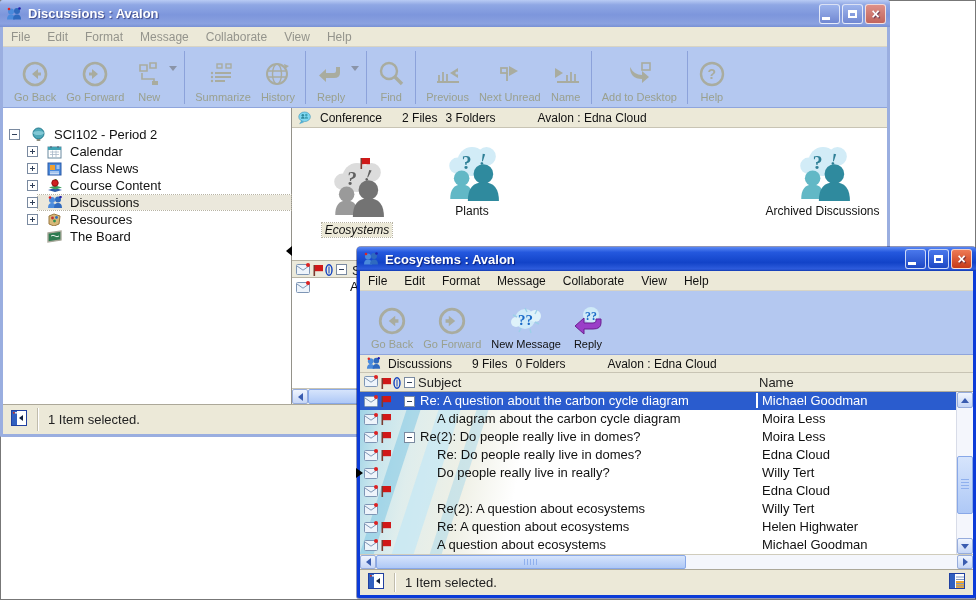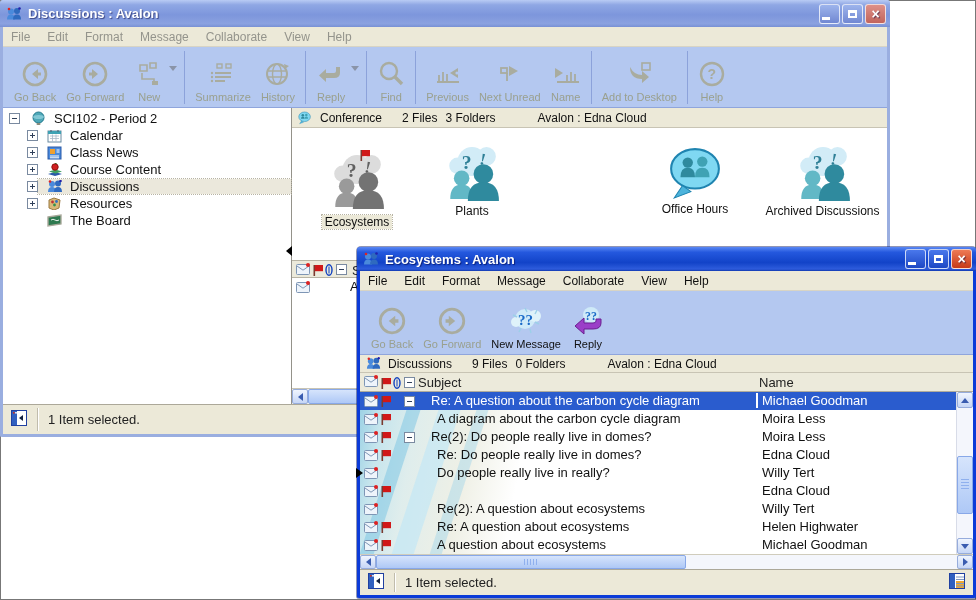--- a/index.html
+++ b/index.html
@@ -51,21 +51,21 @@
   .win2 .tb-item.disabled { color:#9AA08E; }
   .win2 .tb-item { color:#111; }
   .tb-icon { height:30px; display:grid; place-items:center; margin-bottom:2px; }
   .tb-sep { width:1px; background:#8CA2DA; margin:1px 5px; }
   .dd-arrow { width:0; height:0; border-left:4px solid transparent; border-right:4px solid transparent;
               border-top:5px solid #8A94A8; align-self:center; margin:0 2px 18px 0; }
 
   
   .content1 { flex:1; display:flex; min-height:0; background:#fff; }
   .treepane { width:289px; background:#fff; border-right:1px solid #94928A; position:relative;
-              padding-top:2px; font-size:13px; color:#111; }
+              padding-top:18px; font-size:13px; color:#111; }
   .tree-row { display:flex; align-items:center; height:17px; }
   .tree-row .exp { margin-left:6px; }
   .tree-row.child .exp { margin-left:24px; }
   .tree-row .t-icon { margin-left:10px; margin-right:4px; width:17px; height:15px; display:grid; place-items:center; }
   .tree-row.child .t-icon { margin-left:8px; }
   .tree-row.noexp .t-icon { margin-left:43px; }
   .tree-label { padding:0 3px; }
   .tree-row.selected .sel-wrap { background:#EBE8DC; outline:1px dotted #b8b4a4; display:flex; align-items:center; flex:1; }
   .exp { width:11px; height:11px; border:1px solid #7A8AA0; background:#fff; position:relative; flex:0 0 11px; }
   .exp::before { content:""; position:absolute; left:2px; right:2px; top:4px; height:1px; background:#30405A; }
@@ -125,21 +125,21 @@
   .rows { flex:1; position:relative; overflow:hidden;
           background:linear-gradient(100deg, rgba(137,203,230,.85) 0px, rgba(186,228,244,.75) 26px,
                      rgba(214,240,250,.6) 60px, rgba(244,252,255,.35) 115px, #ffffff 170px); }
   .streak { position:absolute; top:0; bottom:0; transform:skewX(-18deg); }
   .s1 { left:26px; width:14px; background:rgba(120,195,228,.5); }
   .s2 { left:58px; width:22px; background:rgba(190,230,246,.6); }
   .s3 { left:96px; width:12px; background:rgba(150,210,235,.4); }
   .row { position:relative; height:18px; font-size:13px; color:#111; }
   .row .env { position:absolute; left:4px; top:3px; }
   .row .flg { position:absolute; left:21px; top:3px; }
-  .row .subject-area { position:absolute; left:44px; top:1px; display:flex; align-items:center; gap:16px; white-space:nowrap;
+  .row .subject-area { position:absolute; left:44px; top:1px; display:flex; align-items:center; gap:5px; white-space:nowrap;
                        max-width:344px; overflow:hidden; }
   .row.child .subject-area { left:77px; }
   .row .namecell { position:absolute; left:396px; right:0; top:1px; padding-left:4px; border-left:2px solid transparent; white-space:nowrap; }
   .row.selected { background:#2A5CCE; color:#fff; }
   .row.selected .namecell { border-left-color:#fff; }
   .row .exp { margin-top:1px; }
   .cursor-tri { position:absolute; left:-4px; top:76px; width:0; height:0;
                 border-left:7px solid #000; border-top:5px solid transparent; border-bottom:5px solid transparent; z-index:5; }
   .vsb { width:17px; display:flex; flex-direction:column; background:#F4F6FC; border-left:1px solid #D8DCE8; }
   .vsb .sb-track { flex:1; }
@@ -445,42 +445,36 @@
           <svg class="mini" width="16" height="14" viewBox="0 0 52 44">
               <use href="#bubble" transform="scale(.82)"></use>
             </svg>
           <span>Conference</span>
           <span class="cb-files">2 Files</span>
           <span class="cb-folders">3 Folders</span>
           <span class="cb-user">Avalon : Edna Cloud</span>
         </div>
 
         <div class="iconpane">
-          <div class="bigicon selected" style="left:15px; top:24px;">
+          <div class="bigicon selected" style="left:15px; top:32px;font-style:italic;">
             <span style="position:relative">
               <svg width="56" height="58" viewBox="0 0 54 56" style="--cl:#DCDCDC; --q:#606060; --p1:#9A9A9A; --p2:#737373;">
                   <use href="#ppl"></use>
                 </svg>
               <span class="corner-flag"><svg width="11" height="11" viewBox="0 0 11 11">
                     <use href="#flag"></use>
                   </svg></span>
             </span>
             <span class="lbl">Ecosystems</span>
           </div>
           <div class="bigicon" style="left:130px; top:16px;">
             <svg width="56" height="58" viewBox="0 0 54 56" style="--cl:#D2ECF7; --q:#2E7F96; --p1:#62B8C6; --p2:#2F8A9E;">
                 <use href="#ppl"></use>
               </svg>
             <span class="lbl">Plants</span>
-          </div>
-          <div class="bigicon" style="left:348px; top:18px; width:110px;">
-            <svg width="54" height="54" viewBox="0 0 52 52">
-                <use href="#bubble"></use>
-              </svg>
-            <span class="lbl">Office Hours</span>
           </div>
           <div class="bigicon" style="left:468px; top:16px; width:125px;">
             <svg width="56" height="58" viewBox="0 0 54 56" style="--cl:#D2ECF7; --q:#2E7F96; --p1:#62B8C6; --p2:#2F8A9E;">
                 <use href="#ppl"></use>
               </svg>
             <span class="lbl">Archived Discussions</span>
           </div>
         </div>
 
         <div class="listheader1">

